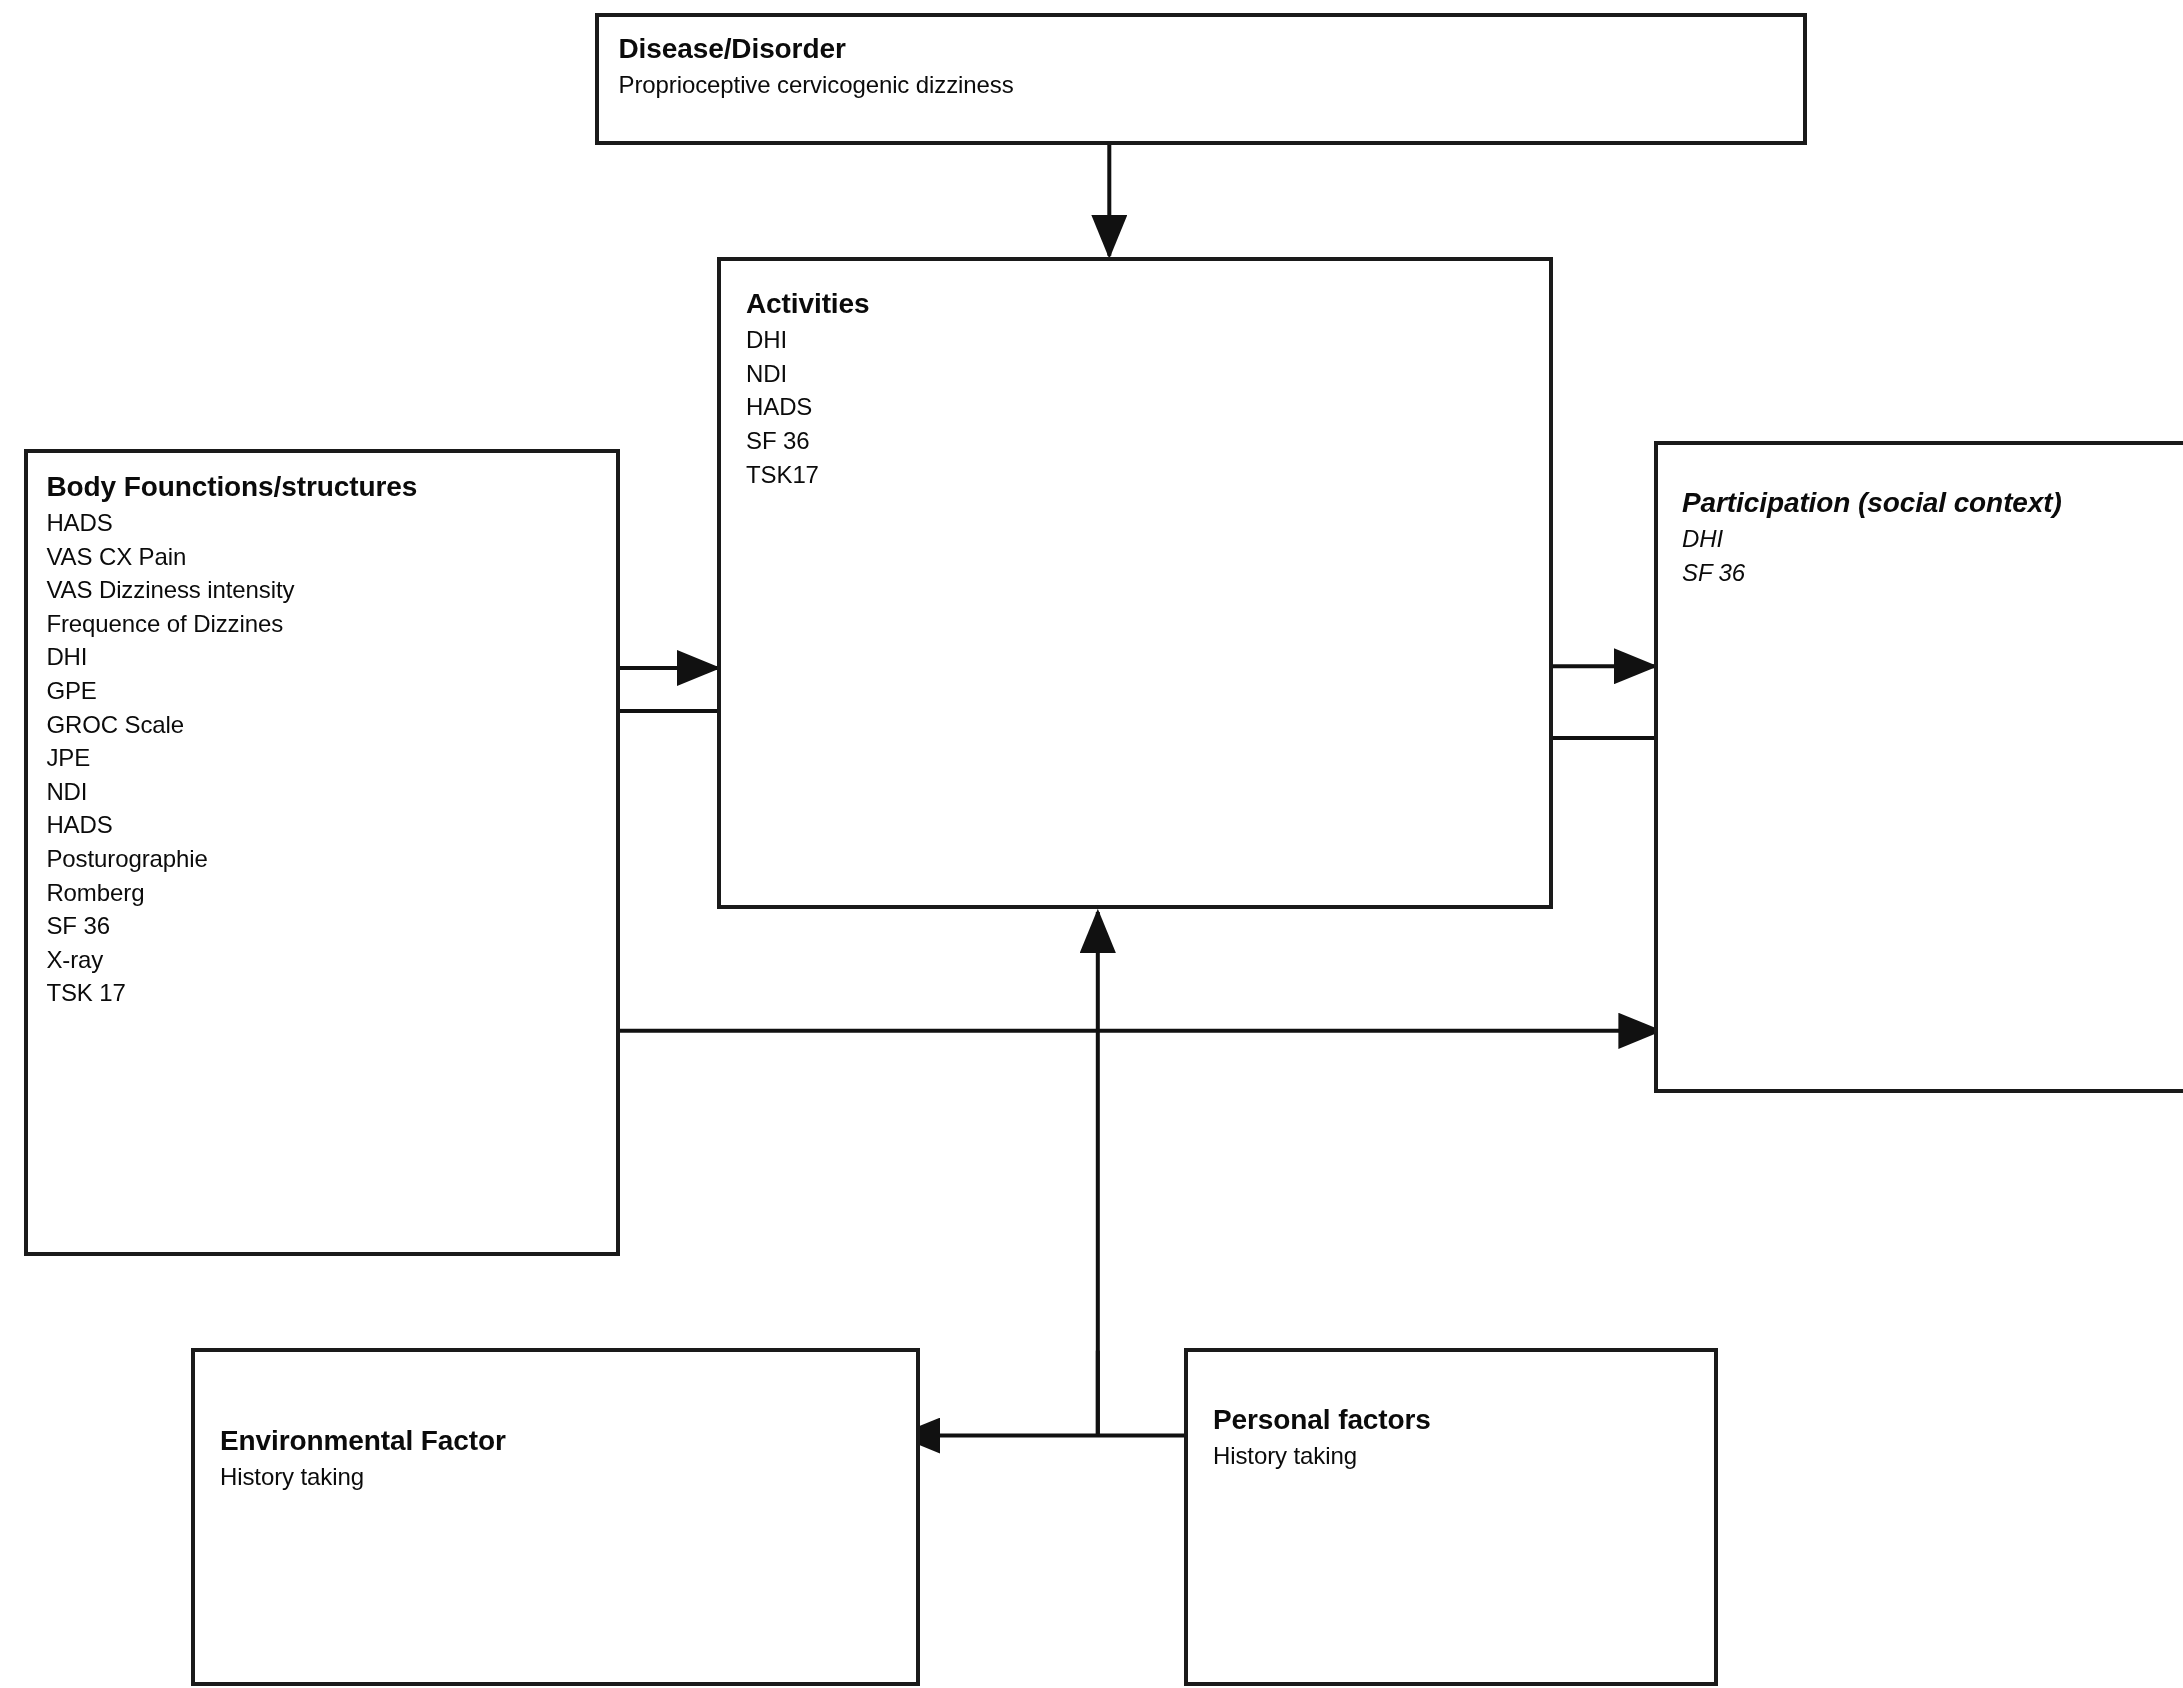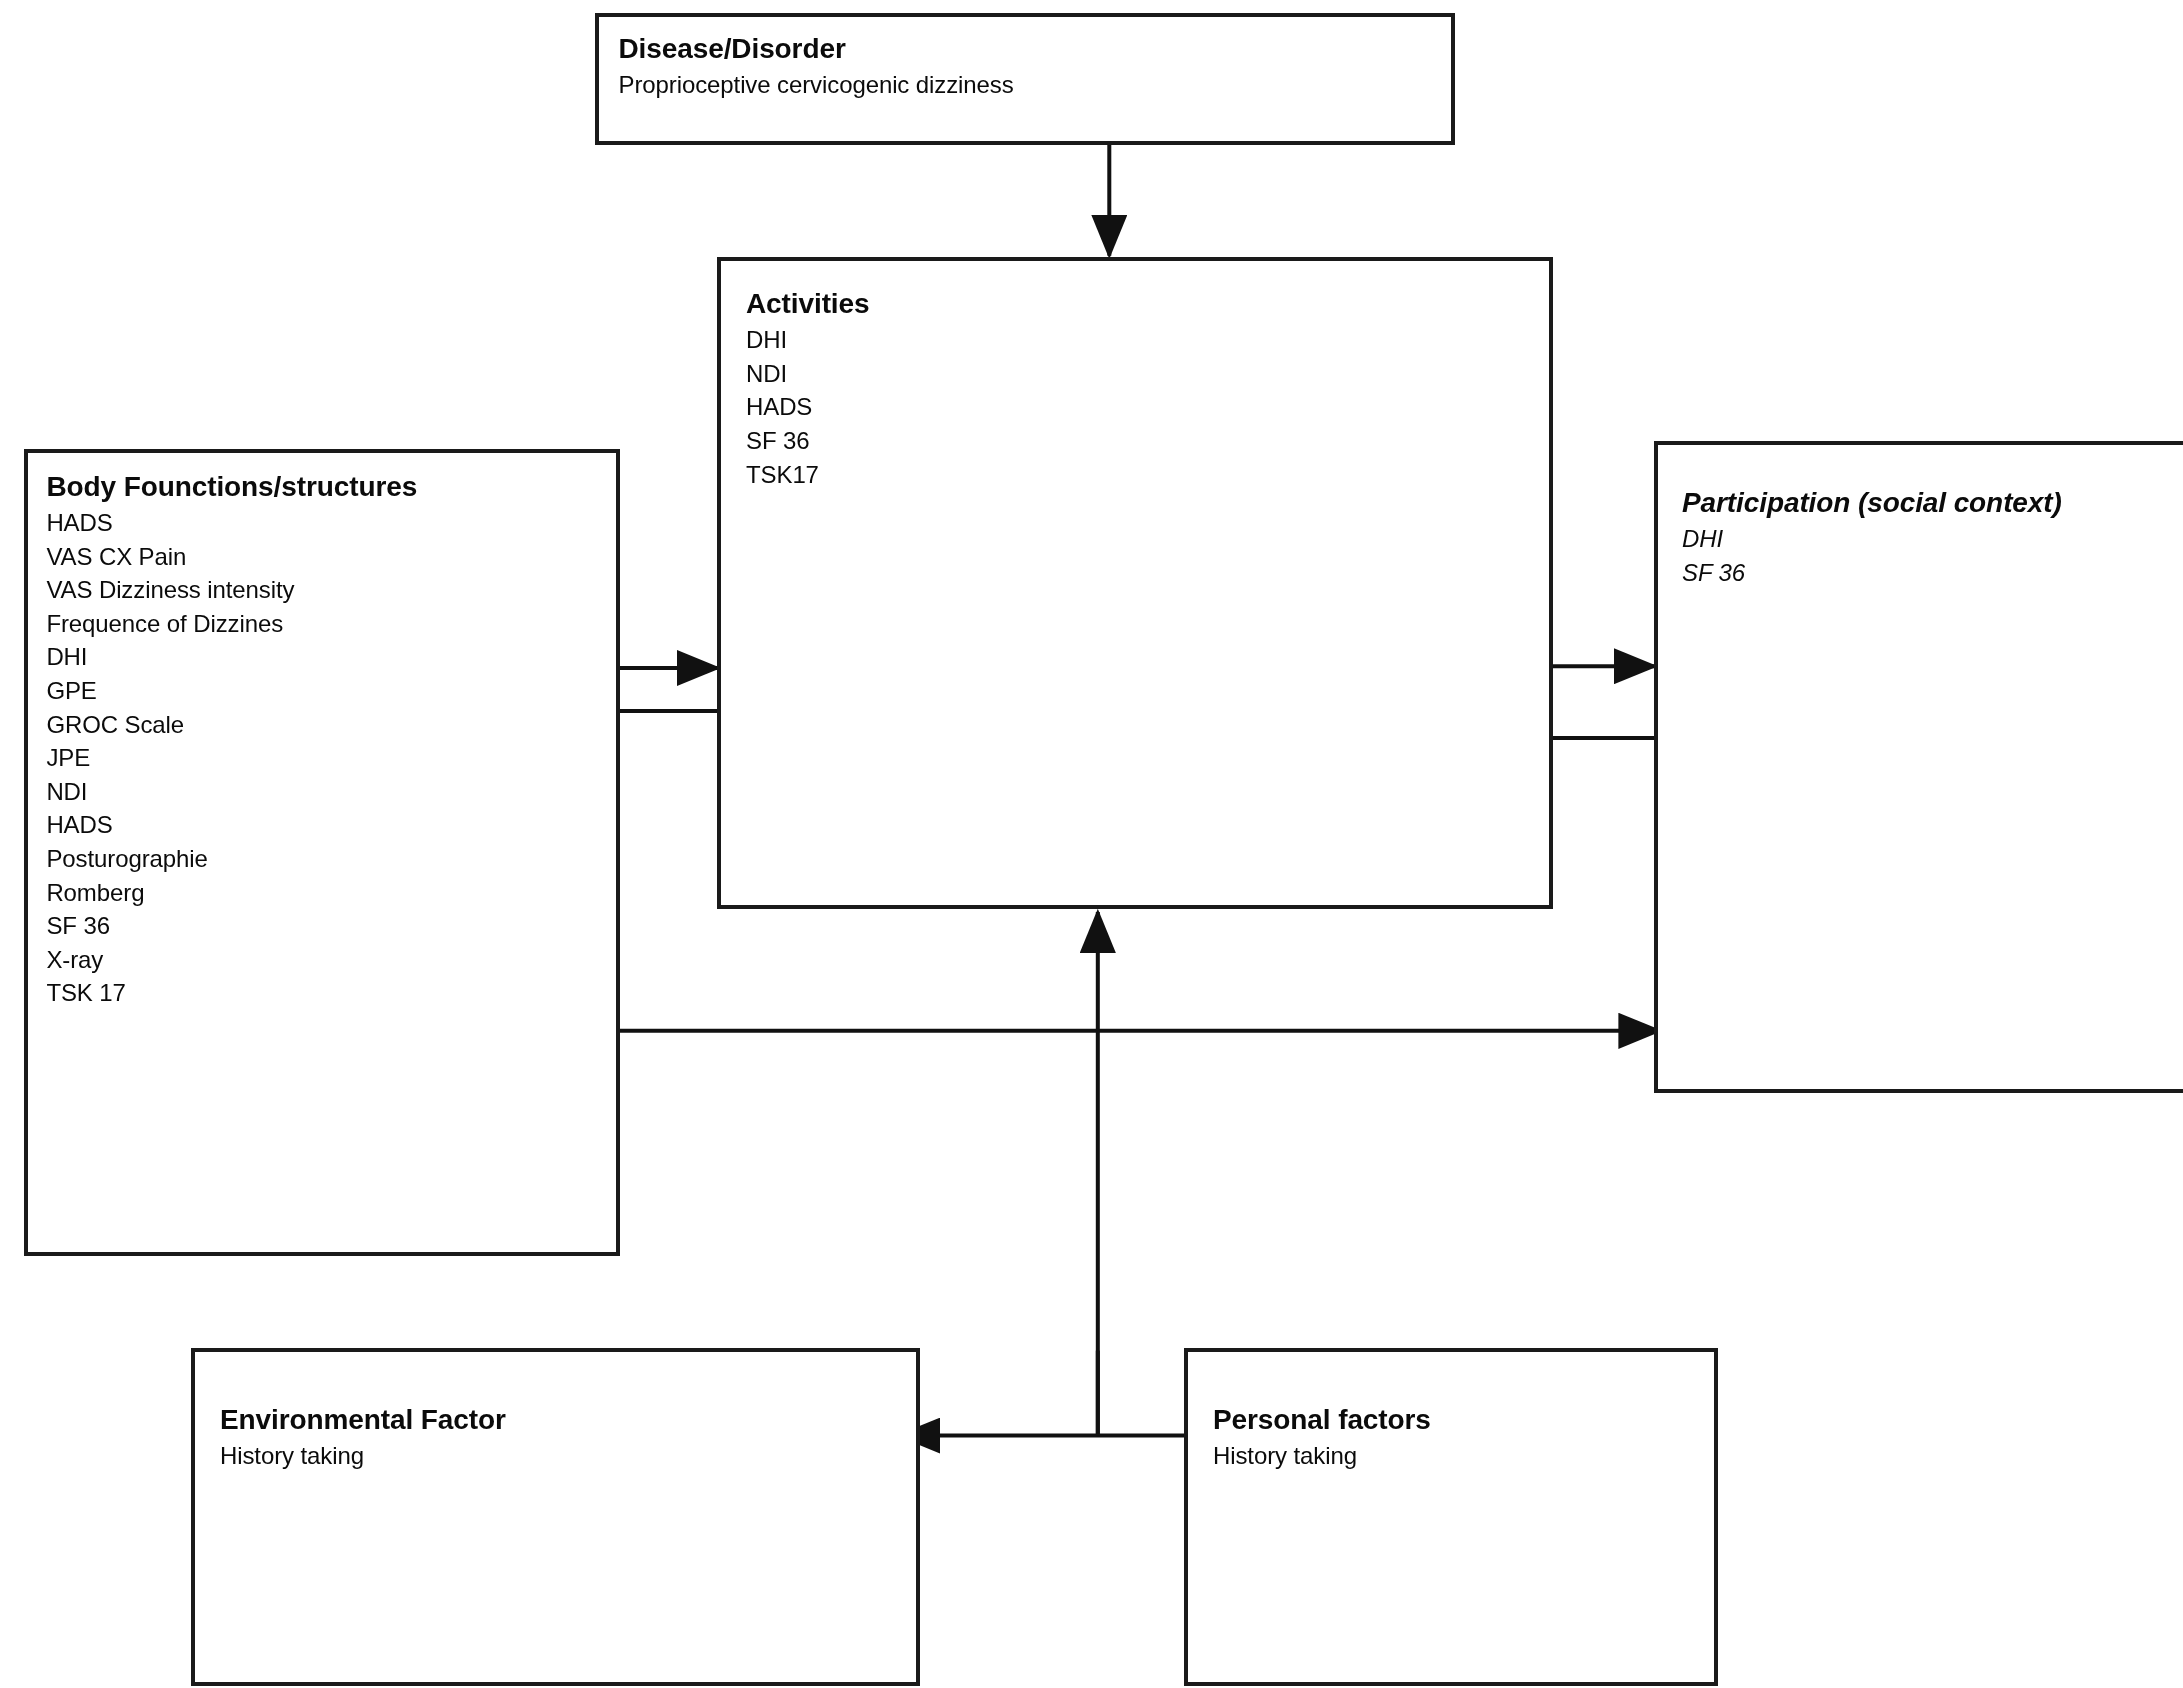--- a/index.html
+++ b/index.html
@@ -36,34 +36,34 @@
   .box-line {
     font-weight: normal;
     font-size: 24px;
     line-height: 1.40;
     color: #0b0b0b;
     letter-spacing: -0.1px;
     white-space: nowrap;
   }
 
   
-  #box-disease      { left: 595px; top: 12.6px;   width: 860px; height: 132px; }
+  #box-disease      { left: 595px; top: 12.6px;   width: 1212px; height: 132px; }
   #box-disease .box-inner { padding-top: 12.6px; }
 
   #box-activities   { left: 717px; top: 257px;  width: 836px; height: 652px; }
   #box-activities .box-inner { padding: 23px 0 0 25px; }
 
   #box-body         { left: 24px;   top: 449px;  width: 596px; height: 807px; }
   #box-body .box-inner { padding: 13.8px 0 0 18.4px; }
 
   #box-participation{ left: 1654px; top: 441px;  width: 622px;  height: 652px; font-style: italic; }
   #box-participation .box-inner { padding: 38px 0 0 24px; }
 
   #box-environment  { left: 191px;  top: 1348px; width: 729px; height: 338px; }
-  #box-environment .box-inner { padding: 48px 0 0 25px; }
+  #box-environment .box-inner { padding: 48px 0 0 25px; margin-top: 21px; }
 
   #box-personal     { left: 1184px; top: 1348px; width: 534px; height: 338px; }
   #box-personal .box-inner { padding: 48px 0 0 25px; }
 
   
   #connectors {
     position: absolute;
     left: 0; top: 0;
     width: 2183px;
     height: 1689px;

